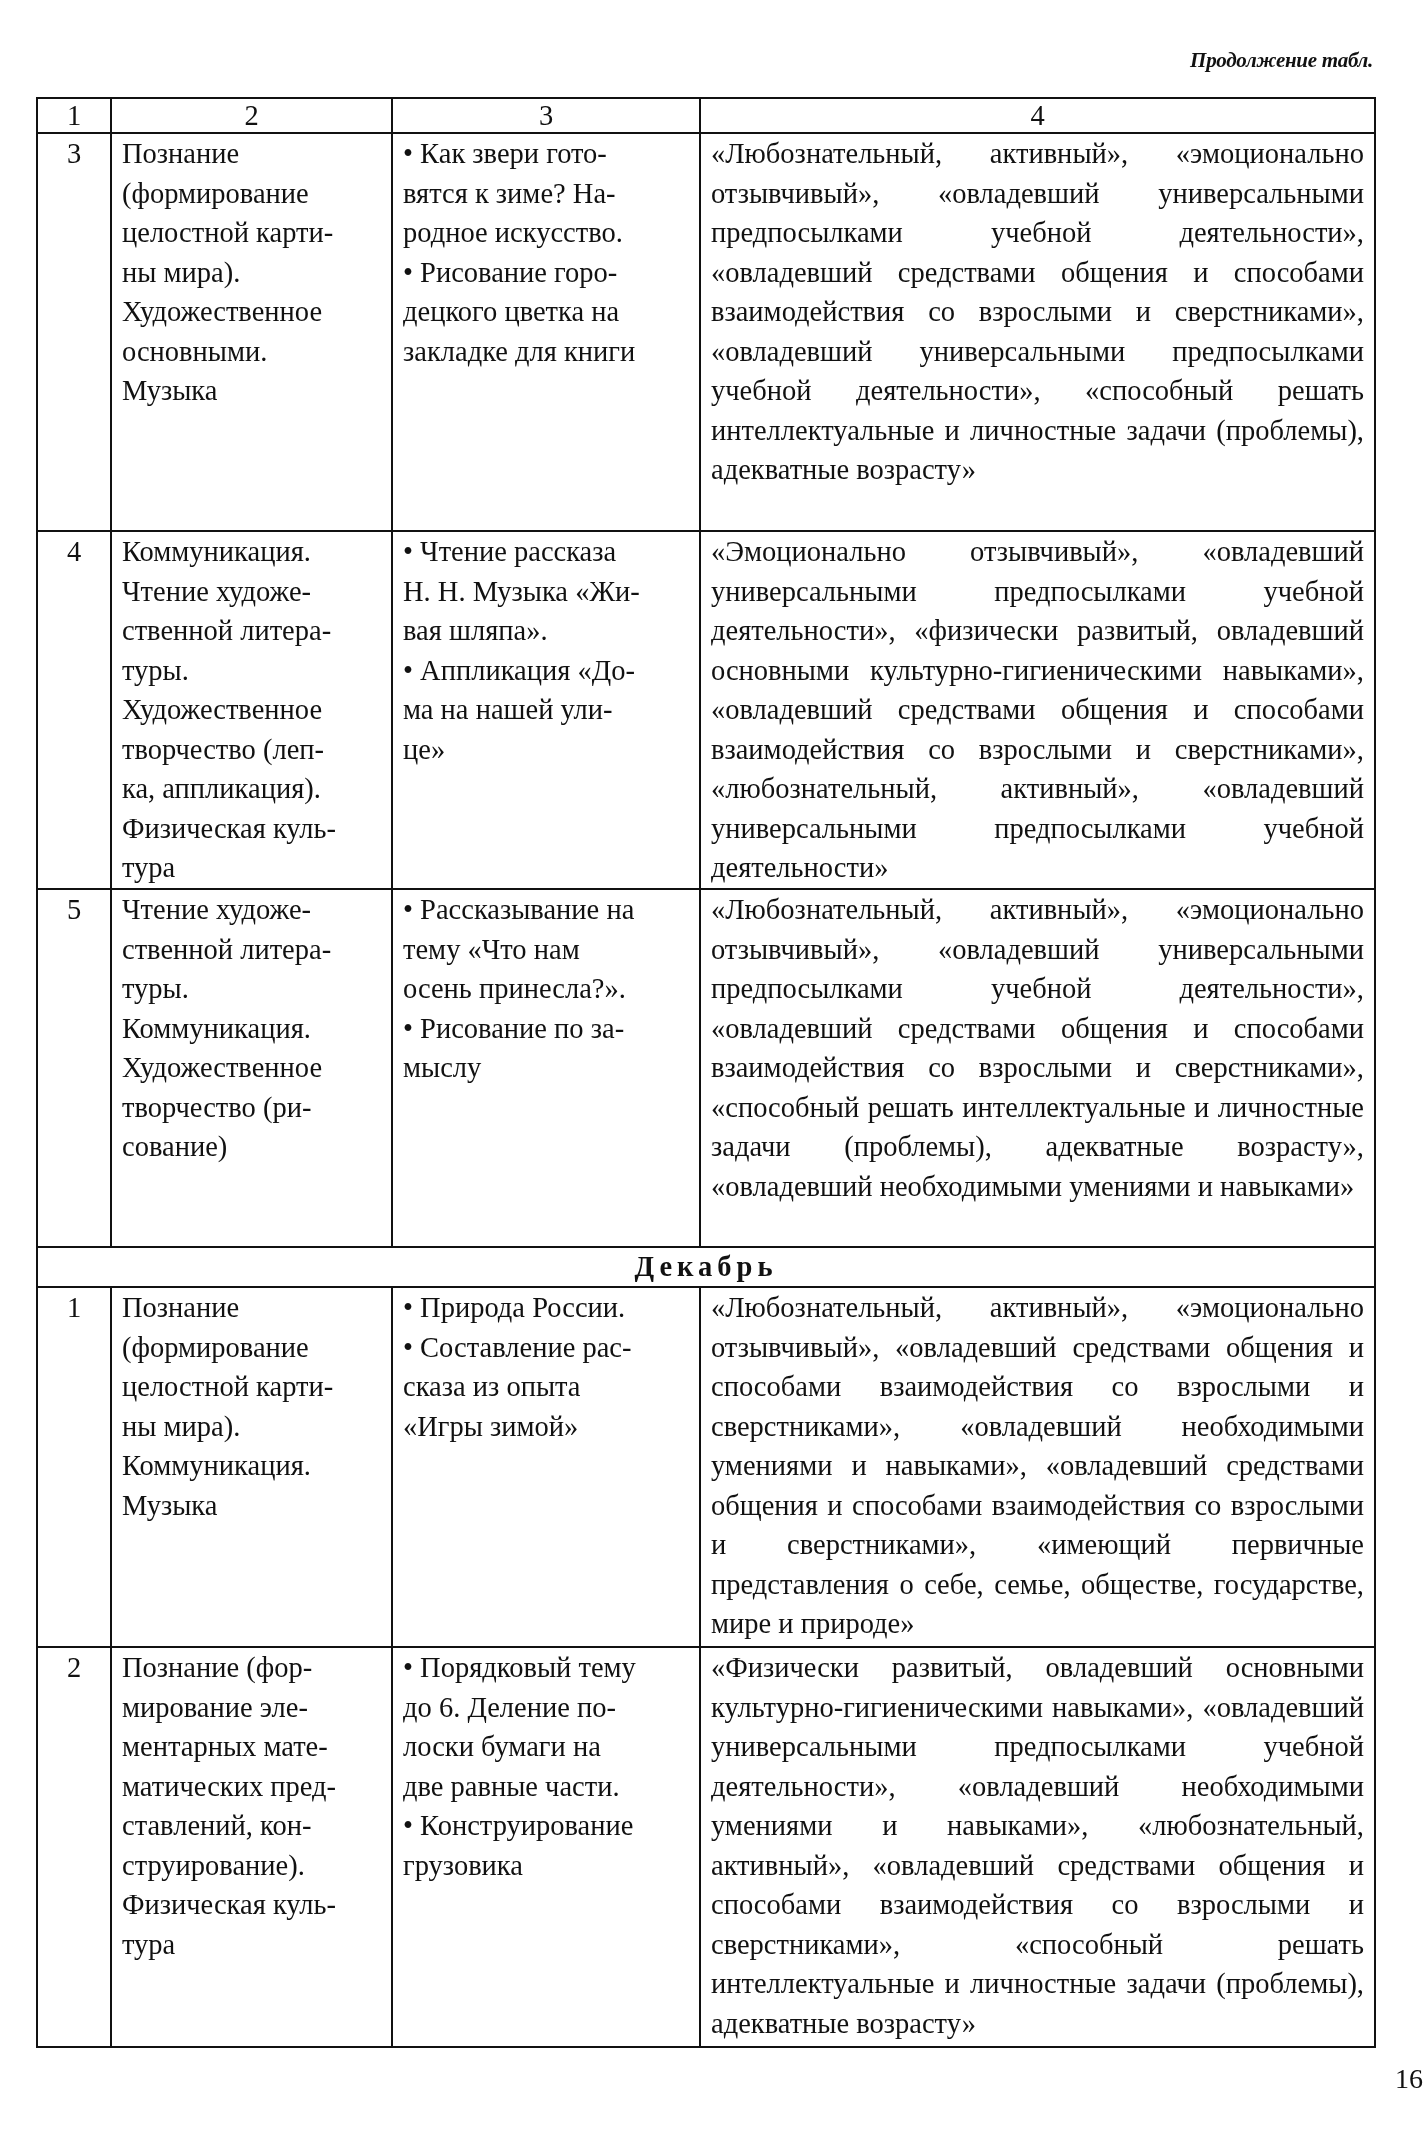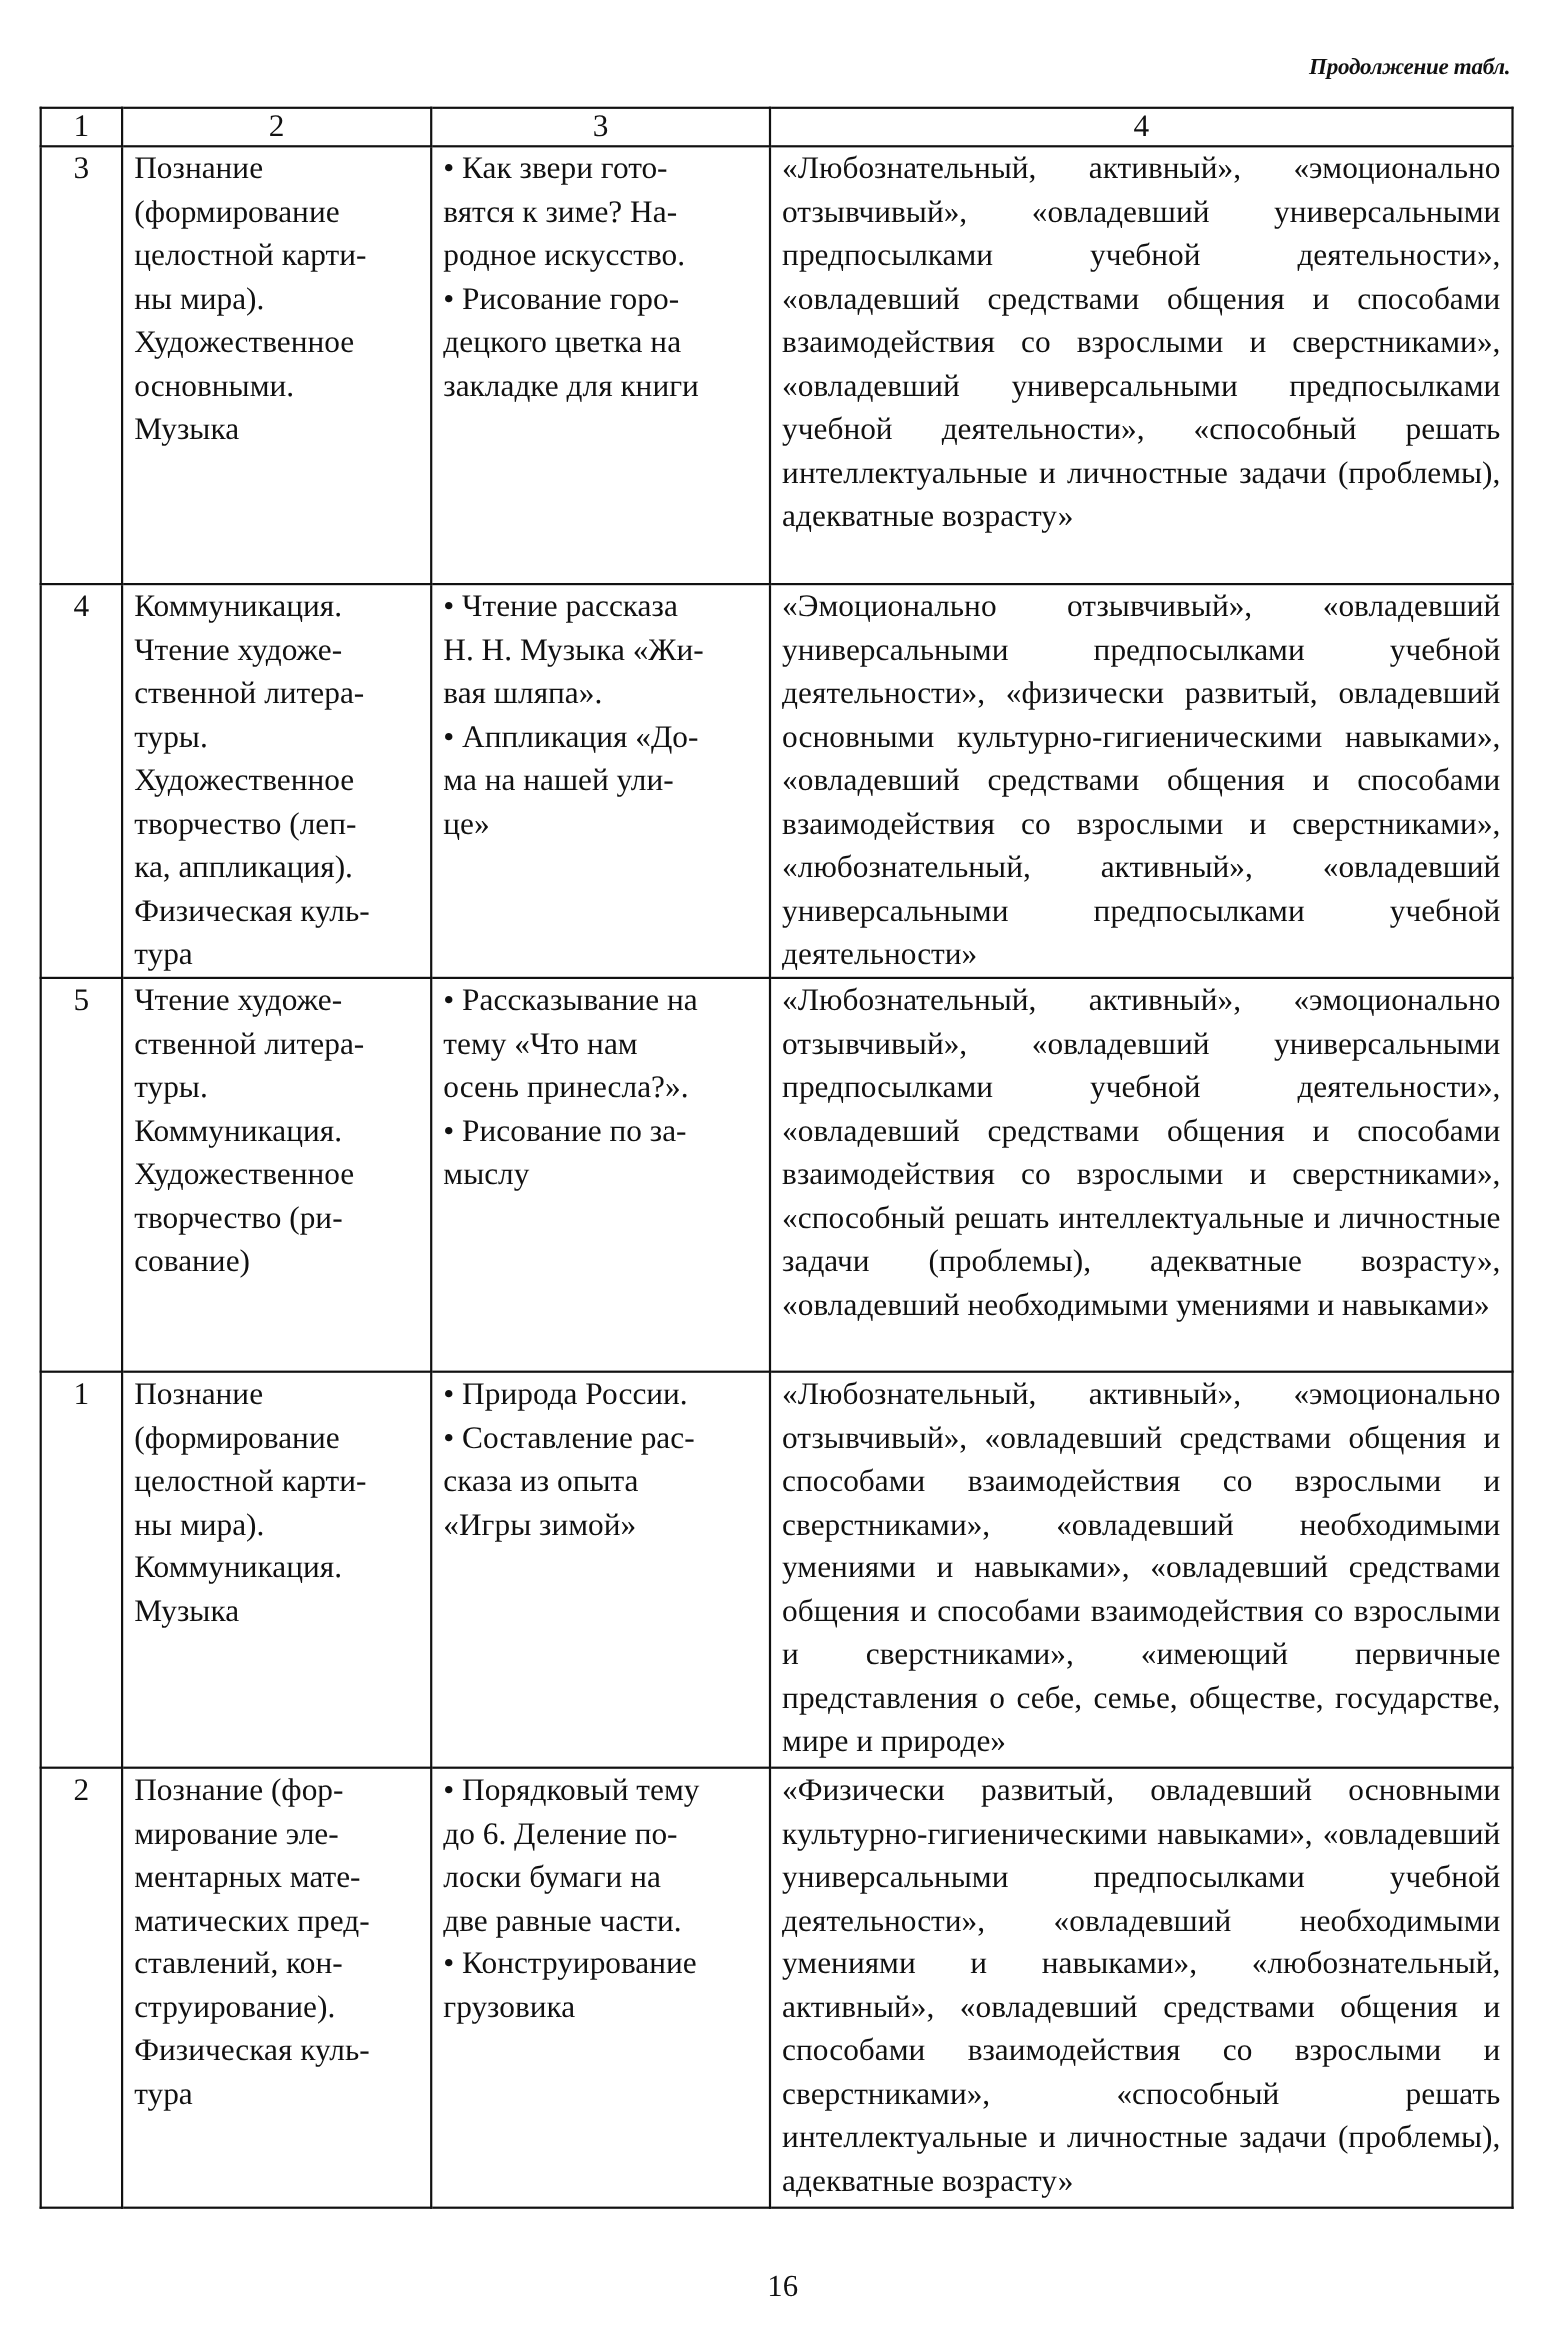--- a/index.html
+++ b/index.html
@@ -25,21 +25,21 @@
   col.c2 { width: 281px; }
   col.c3 { width: 308px; }
   col.c4 { width: 675px; }
   td.num { text-align: center; padding: 0; }
   td.c4 { text-align: justify; text-align-last: left; padding: 0 8px 0 12px; }
   .line { display: block; }
   tr.section td { text-align: center; font-weight: bold; line-height: 38px; }
   tr.month td { letter-spacing: 5px; }
   .page-num {
     position: absolute; left: 0; width: 1423px; top: 2063px;
-    text-align: center; font-size: 28px;
+    text-align: right; font-size: 28px;
   }
   .row3 td { height: 396px; }
   .row4 td { height: 356px; }
   .row5 td { height: 356px; }
   .rowd1 td { height: 358px; }
   .rowd2 td { height: 398px; }
 </style>
 </head>
 <body>
 
@@ -121,20 +121,23 @@
       <td>
         <span class="line">• Рассказывание на</span>
         <span class="line">тему «Что нам</span>
         <span class="line">осень принесла?».</span>
         <span class="line">• Рисование по за-</span>
         <span class="line">мыслу</span>
       </td>
       <td class="c4">«Любознательный, активный», «эмоционально отзывчивый», «овладевший универсальными предпосылками учебной деятельности», «овладевший средствами общения и способами взаимодействия со взрослыми и сверстниками», «способный решать интеллектуальные и личностные задачи (проблемы), адекватные возрасту», «овладевший необходимыми умениями и навыками»</td>
     </tr>
 
+    <tr class="section month">
+      <td colspan="4">Декабрь</td>
+    </tr>
 
     <tr class="rowd1">
       <td class="num">1</td>
       <td>
         <span class="line">Познание</span>
         <span class="line">(формирование</span>
         <span class="line">целостной карти-</span>
         <span class="line">ны мира).</span>
         <span class="line">Коммуникация.</span>
         <span class="line">Музыка</span>

